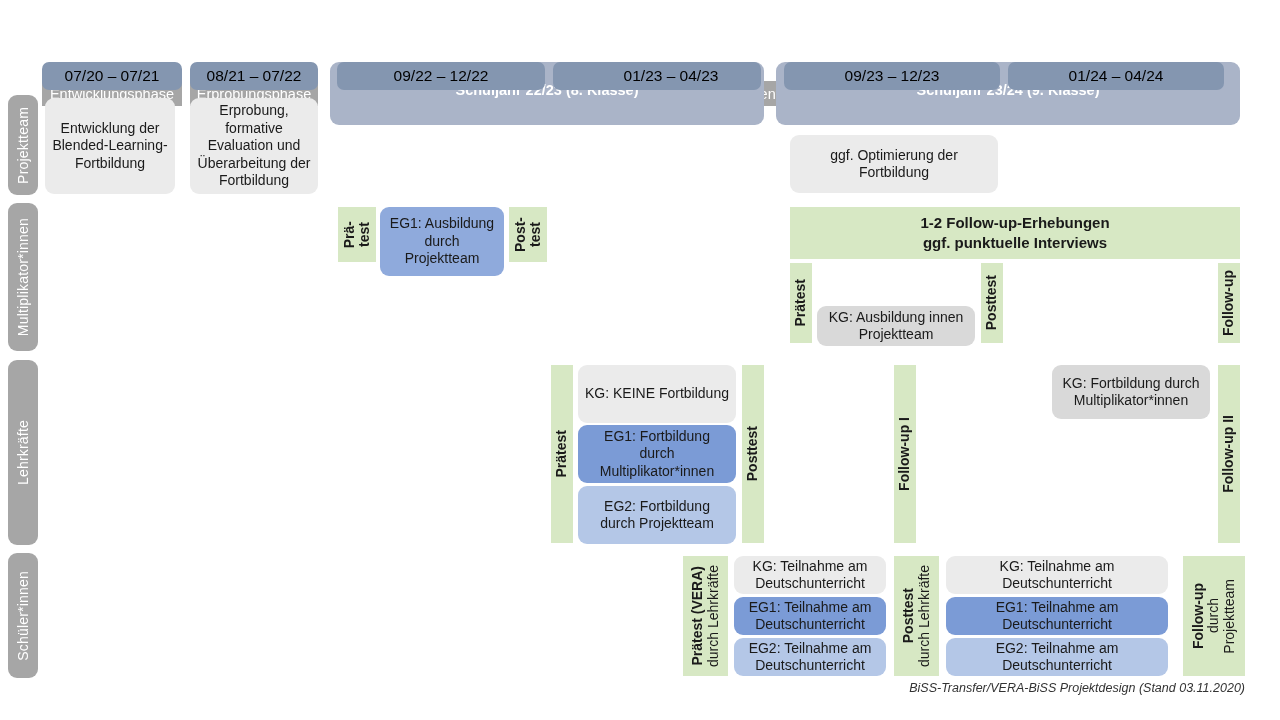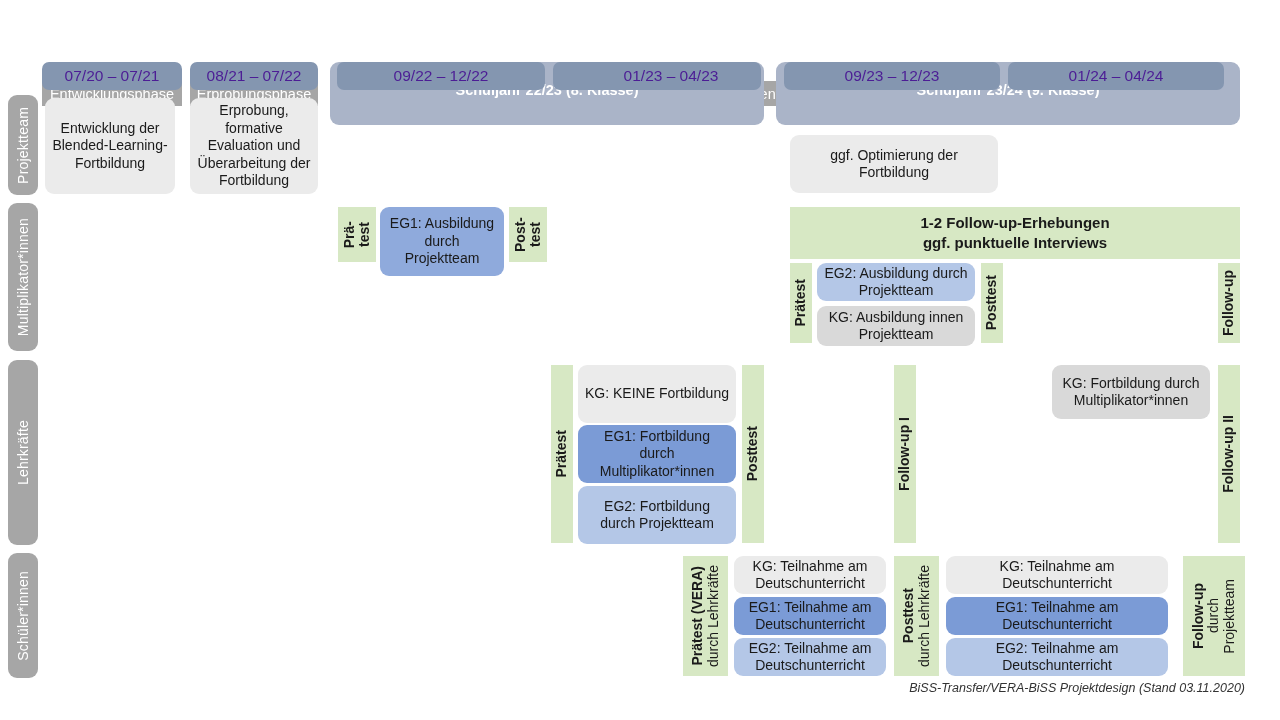--- a/index.html
+++ b/index.html
@@ -27,21 +27,21 @@
   }
 
   
   .phasebar{
     background:#a6a6a6;color:#ffffff;
     display:flex;align-items:center;justify-content:center;
     font-size:14.5px;
     margin-top:48px;
   }
   .datebar{
-    background:#8496b0;color:#4c1d95;border-radius:7px;
+    background:#8496b0;color:#000000;border-radius:7px;
     display:flex;align-items:center;justify-content:center;
     font-size:15.5px;
   }
   .schuljahr{
     background:#aab4c8;color:#ffffff;border-radius:9px;
     display:flex;align-items:center;justify-content:center;
     font-size:14.5px;font-weight:bold;padding-bottom:7px;
   }
 
   
@@ -162,23 +162,20 @@
   </div>
 
   <div class="abs greenwide" style="left:790px;top:207px;width:450px;height:52px;">
     <span>1-2 Follow-up-Erhebungen</span>
     <span>ggf. punktuelle Interviews</span>
   </div>
 
   <div class="abs green" style="left:790px;top:263px;width:22px;height:80px;">
     <span class="vtxt">Prätest</span>
   </div>
-  <div class="abs box box-blue-light" style="left:817px;top:263px;width:158px;height:38px;">
-    <span>EG2: Ausbildung durch Projektteam</span>
-  </div>
   <div class="abs box box-grey2" style="left:817px;top:306px;width:158px;height:40px;">
     <span>KG: Ausbildung innen Projektteam</span>
   </div>
   <div class="abs green" style="left:981px;top:263px;width:22px;height:80px;">
     <span class="vtxt">Posttest</span>
   </div>
   <div class="abs green" style="left:1218px;top:263px;width:22px;height:80px;">
     <span class="vtxt">Follow-up</span>
   </div>
 

